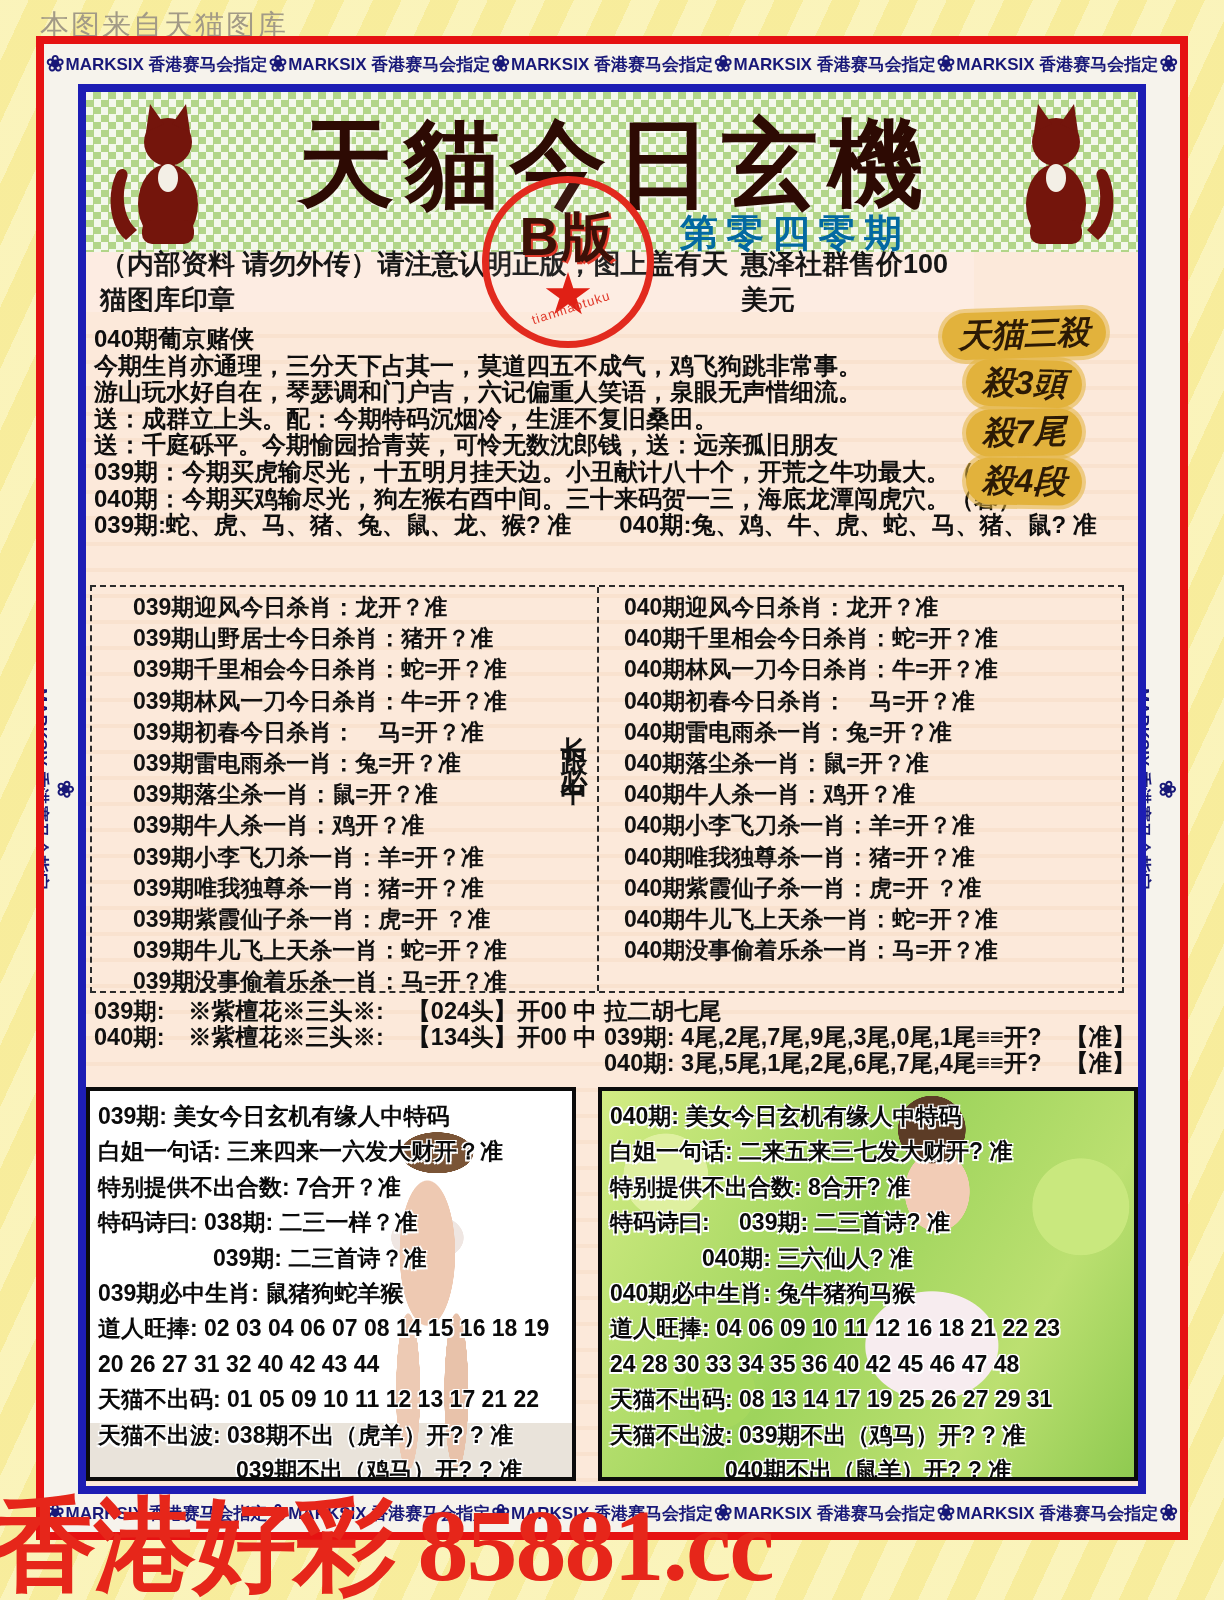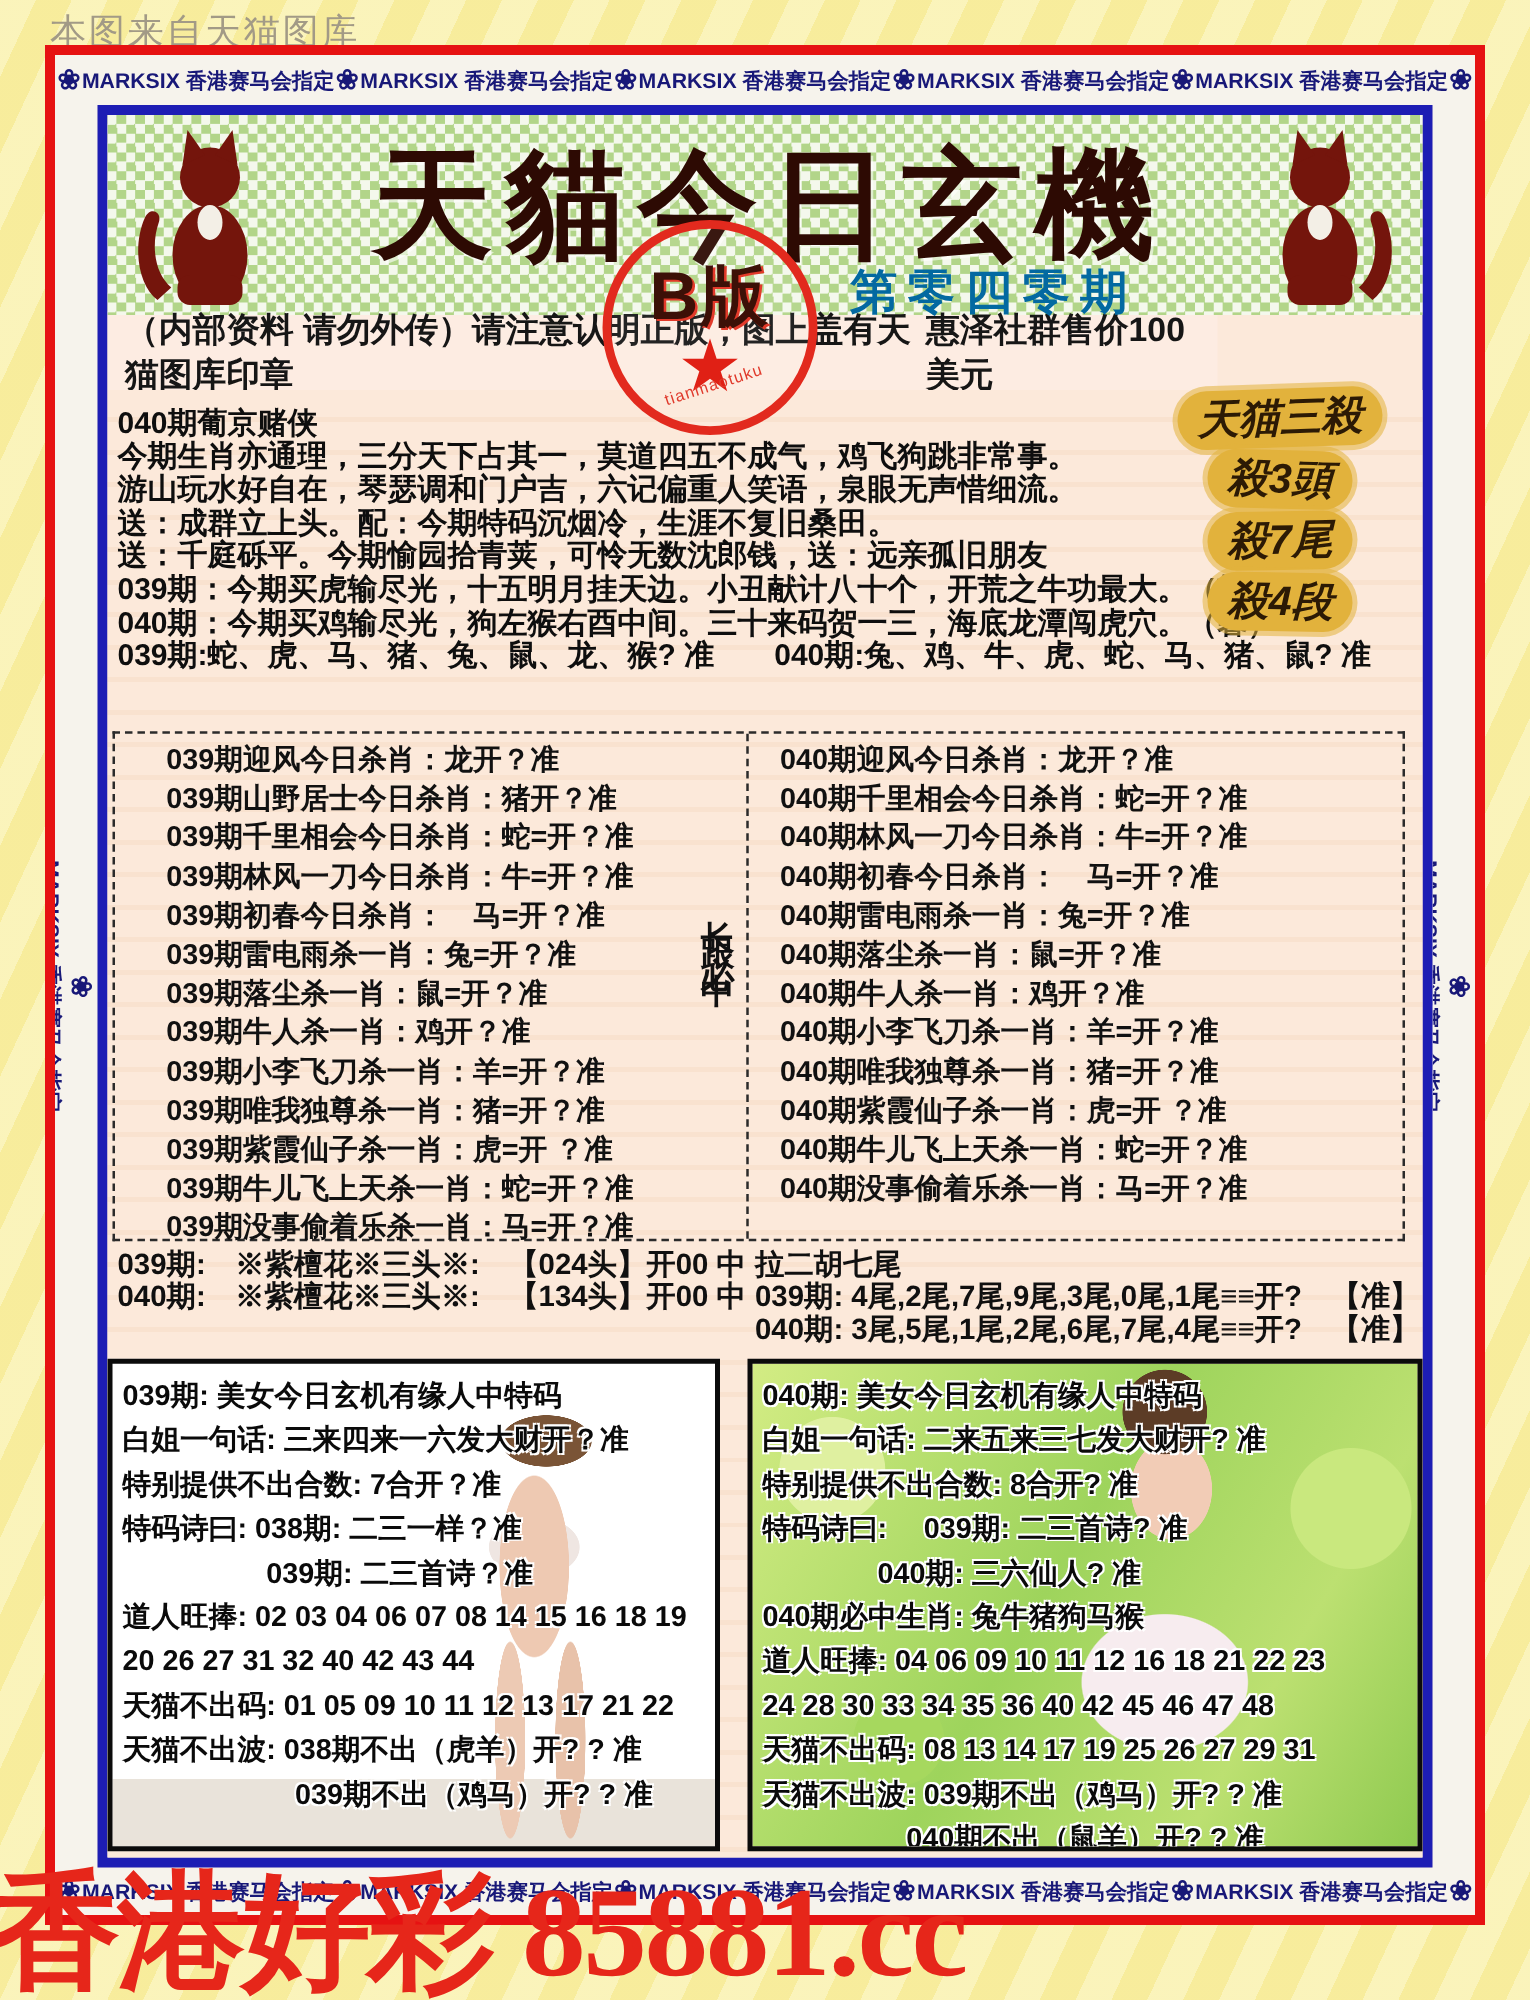--- a/index.html
+++ b/index.html
@@ -250,20 +250,21 @@
               <div class="tail-row">040期:  3尾,5尾,1尾,2尾,6尾,7尾,4尾≡≡开?　【准】</div>
             </div>
         </div>
 
         <div class="bbox bbox-left">
             <div class="row">039期:  美女今日玄机有缘人中特码</div>
             <div class="row">白姐一句话:  三来四来一六发大财开？准</div>
             <div class="row">特别提供不出合数:  7合开？准</div>
             <div class="row">特码诗曰:  038期:  二三一样？准</div>
             <div class="row">　　　　　039期:  二三首诗？准</div>
+            <div class="row">039期必中生肖:  鼠猪狗蛇羊猴</div>
             <div class="row">道人旺捧:  02 03 04 06 07 08 14 15 16 18 19</div>
             <div class="row"> 20 26 27 31 32 40 42 43 44</div>
             <div class="row">天猫不出码:  01 05 09 10 11 12 13 17 21 22</div>
             <div class="row">天猫不出波:  038期不出（虎羊）开? ? 准</div>
             <div class="row">　　　　　　039期不出（鸡马）开? ? 准</div>
           </div>
         <div class="bbox bbox-right">
             <div class="row">040期:  美女今日玄机有缘人中特码</div>
             <div class="row">白姐一句话:  二来五来三七发大财开? 准</div>
             <div class="row">特别提供不出合数:  8合开? 准</div>

